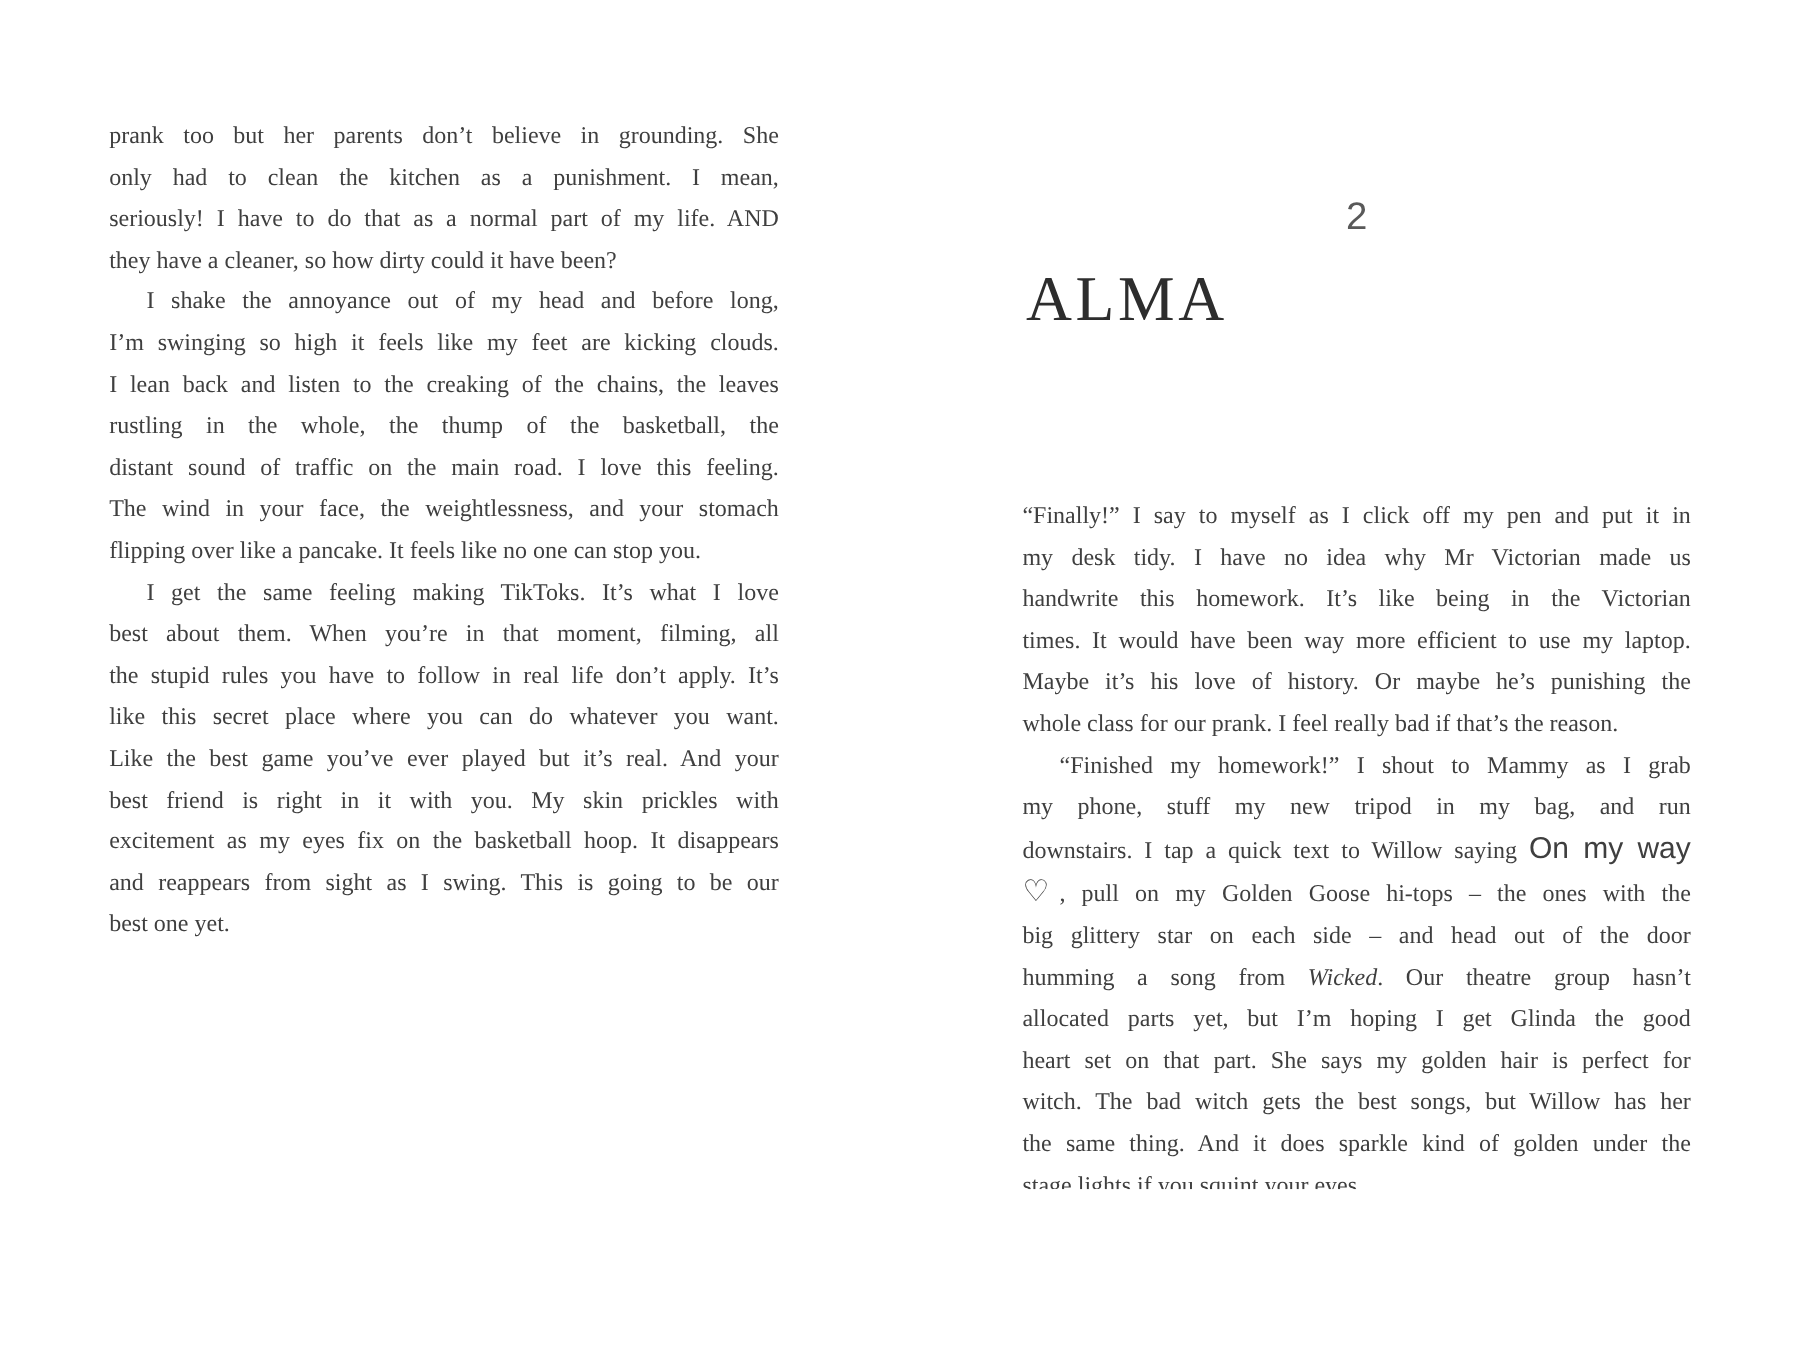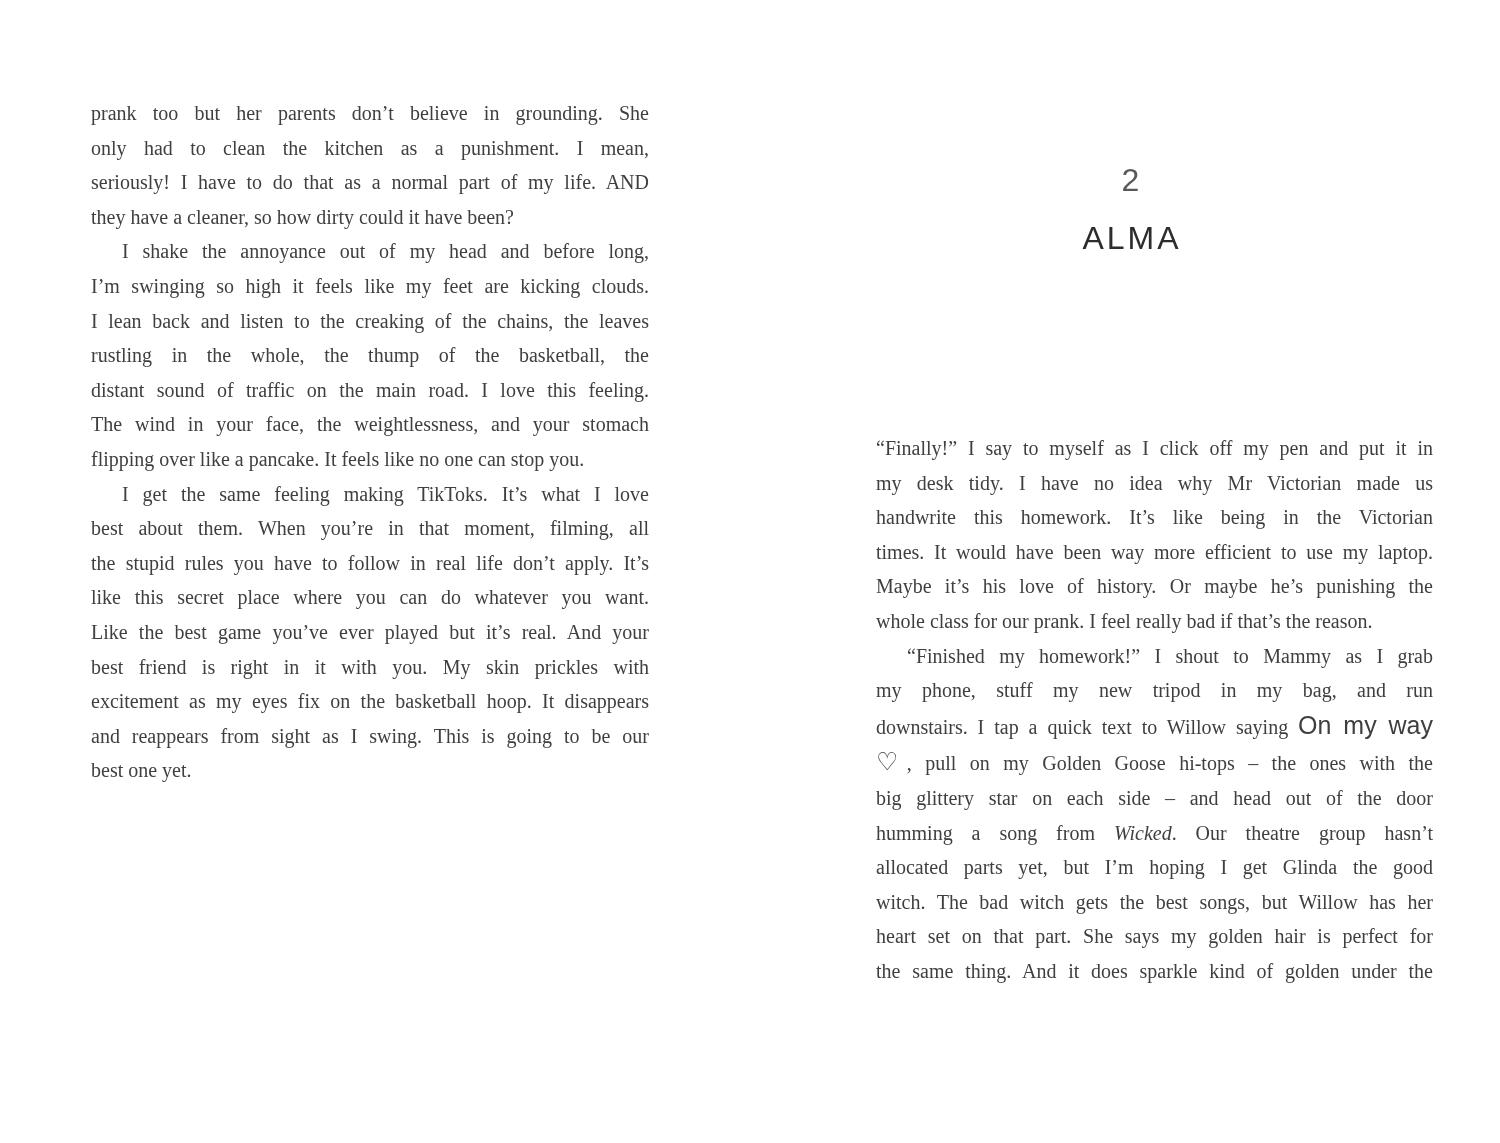--- a/index.html
+++ b/index.html
@@ -6,38 +6,38 @@
   .spread {
     position:relative; width:1500px; height:991px;
     background:var(--page_bg,#ffffff); overflow:hidden;
     font-family:"Liberation Serif","DejaVu Serif",serif;
   }
   .text-block {
     position:absolute; font-size:20px; line-height:34.6px;
     color:var(--body_text,#3f3f3f);
   }
   .text-block-left  { left:91px;  top:96px;  width:558px; }
-  .text-block-right { left:852px; top:431px; width:557px;margin-left:24px; }
+  .text-block-right { left:852px; top:413px; width:557px; }
   .line { min-height:34.6px; }
   .line.justify { text-align:justify; text-align-last:justify; }
   .line.indent  { text-indent:31px; }
   .seg-message {
     font-family:"Liberation Sans","DejaVu Sans",sans-serif;
     font-size:25px; color:var(--body_text,#3f3f3f);
   }
   .seg-italic { font-style:italic; }
   .chapter-number {
     position:absolute; left:852px; top:163px; width:557px;
     text-align:center; font-family:"Liberation Sans","DejaVu Sans",sans-serif;
     font-size:32px; line-height:1.1; color:var(--chapter_number,#595959);
   }
   .chapter-title {
     position:absolute; left:852px; top:221px; width:557px;
-    text-align:center; font-family:Liberation Sans, sans-serif;
-    font-size:32px; line-height:1.1; letter-spacing:3px; padding-left:3px;
+    font-family:Liberation Serif, serif;
+    font-size:53px; line-height:1.1; letter-spacing:3px; padding-left:3px;
     box-sizing:border-box; color:var(--chapter_title,#2d2d2d);
   }
   .page-number {
     position:absolute; top:1068px; width:558px; text-align:center;
     font-family:"Liberation Sans","DejaVu Sans",sans-serif;
     font-size:28px; line-height:1.2; color:var(--page_number,#3d3d3d);
   }
   .page-number-left  { left:91px;  }
   .page-number-right { left:852px; width:557px; }
 </style>
@@ -82,21 +82,21 @@
         <div class="line justify"><span>times. It would have been way more efficient to use my laptop.</span></div>
         <div class="line justify"><span>Maybe it’s his love of history. Or maybe he’s punishing the</span></div>
         <div class="line"><span>whole class for our prank. I feel really bad if that’s the reason.</span></div>
         <div class="line justify indent"><span>“Finished my homework!” I shout to Mammy as I grab</span></div>
         <div class="line justify"><span>my phone, stuff my new tripod in my bag, and run</span></div>
         <div class="line justify"><span>downstairs. I tap a quick text to Willow saying </span><span class="seg-message">On my way</span></div>
         <div class="line justify"><span class="seg-message">♡</span><span>, pull on my Golden Goose hi-tops – the ones with the</span></div>
         <div class="line justify"><span>big glittery star on each side – and head out of the door</span></div>
         <div class="line justify"><span>humming a song from </span><span class="seg-italic">Wicked</span><span>. Our theatre group hasn’t</span></div>
         <div class="line justify"><span>allocated parts yet, but I’m hoping I get Glinda the good</span></div>
+        <div class="line justify"><span>heart set on that part. She says my golden hair is perfect for</span></div>
         <div class="line justify"><span>witch. The bad witch gets the best songs, but Willow has her</span></div>
-        <div class="line justify"><span>heart set on that part. She says my golden hair is perfect for</span></div>
         <div class="line justify"><span>the same thing. And it does sparkle kind of golden under the</span></div>
         <div class="line"><span>stage lights if you squint your eyes.</span></div>
       </div>
     <div class="page-number page-number-right">17</div>
   </section>
 
 </div>
 
 </body></html>

